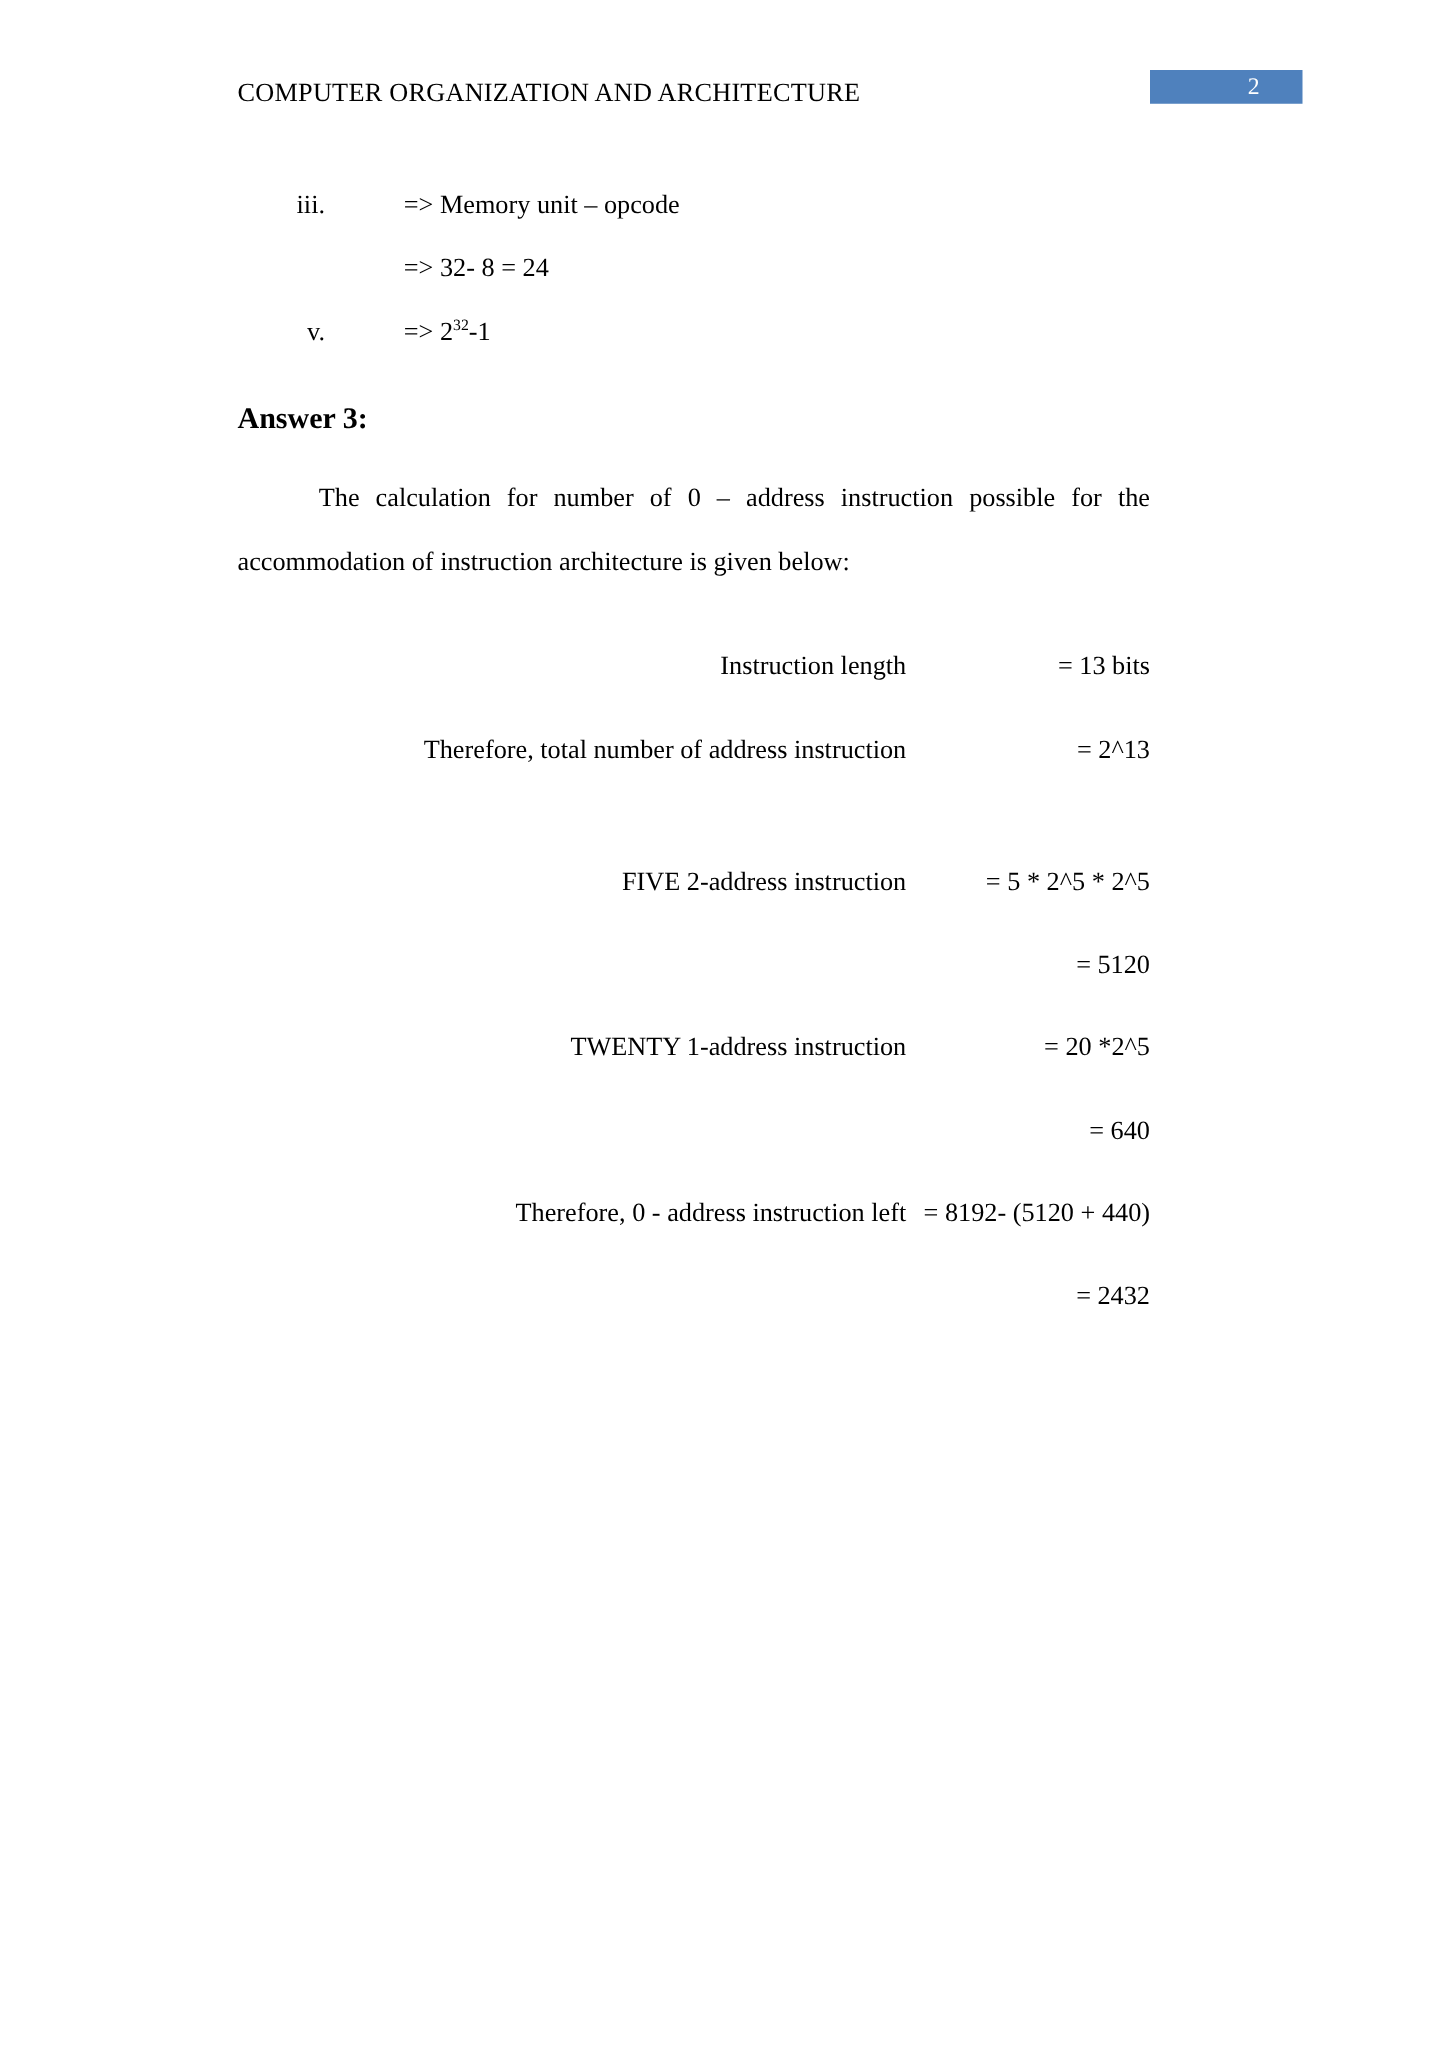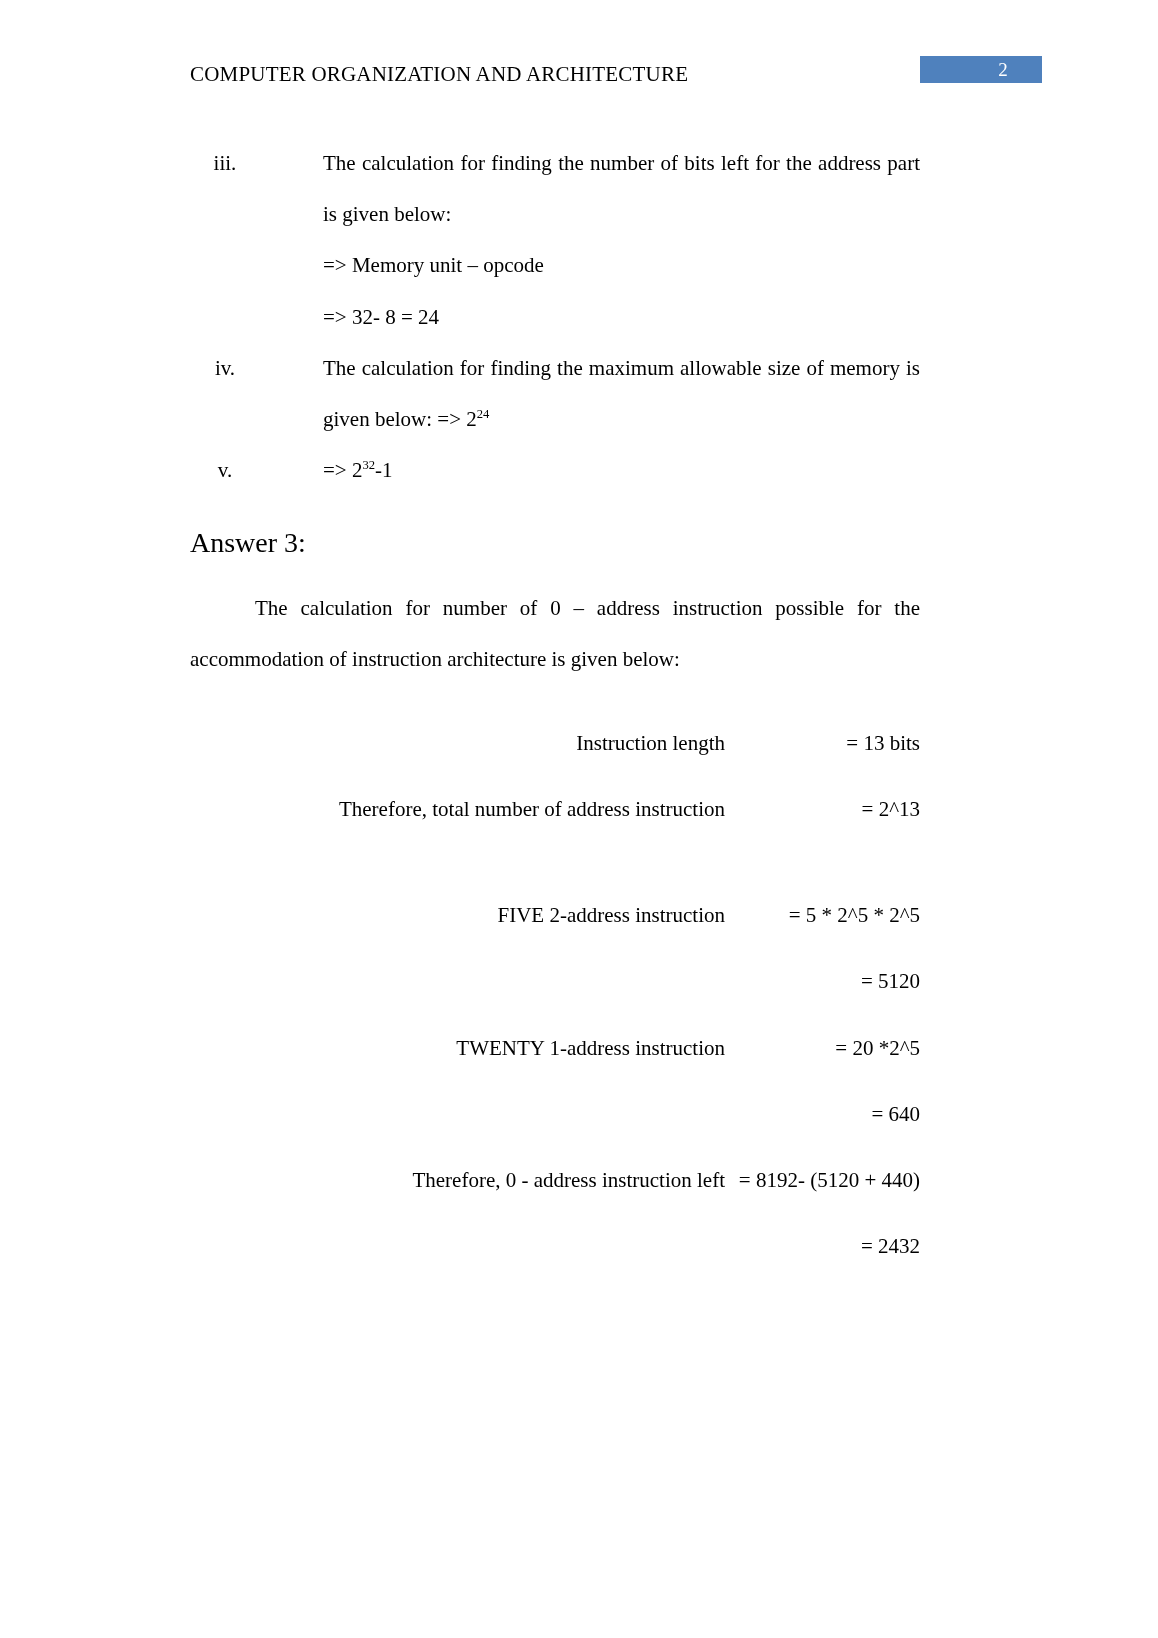--- a/index.html
+++ b/index.html
@@ -36,35 +36,35 @@
   .page-num {
     color: #ffffff;
     font-size: 19px;
     transform: translateX(22px);
   }
   
   .roman-list { margin-top: 46px; line-height: 2.44; }
   .list-item { display: flex; }
   .marker {
     flex: 0 0 70px;
-    text-align: center;
+    text-align: right;
   }
   .item-body {
     flex: 1;
     padding-left: 63px;
     min-width: 0;
   }
   p { line-height: inherit; }
   .just { text-align: justify; }
   sup { font-size: 0.6em; line-height: 0; }
   
   .answer-heading {
     margin-top: 28px;
-    font-size: 28px;
-    font-weight: normal;
+    font-size: 24px;
+    font-weight: bold;
     line-height: 1.3;
   }
   .intro {
     margin-top: 22px;
     line-height: 2.44;
     text-indent: 65px;
     text-align: justify;
   }
   
   .calc-table { margin-top: 44px; margin-left: 65px; text-align: right; }
@@ -86,32 +86,25 @@
     <div class="page-badge" style="background: rgb(79, 129, 189); color: rgb(255, 255, 255);">
       <span class="page-num">2</span>
     </div>
   </div>
 
   <div class="roman-list">
 
     <div class="list-item">
       <span class="marker">iii.</span>
       <div class="item-body">
-        <p class="just">The calculation for finding the number of bits left for the address part is given below:</p>
         <p>=&gt; Memory unit – opcode</p>
         <p>=&gt; 32- 8 = 24</p>
       </div>
     </div>
 
-    <div class="list-item">
-      <span class="marker">iv.</span>
-      <div class="item-body">
-        <p class="just"><span>The calculation for finding the maximum allowable size of memory is given below: =&gt; 2</span><sup>24</sup></p>
-      </div>
-    </div>
 
     <div class="list-item">
       <span class="marker">v.</span>
       <div class="item-body">
         <p><span>=&gt; 2</span><sup>32</sup><span>-1</span></p>
       </div>
     </div>
 
   </div>
 

